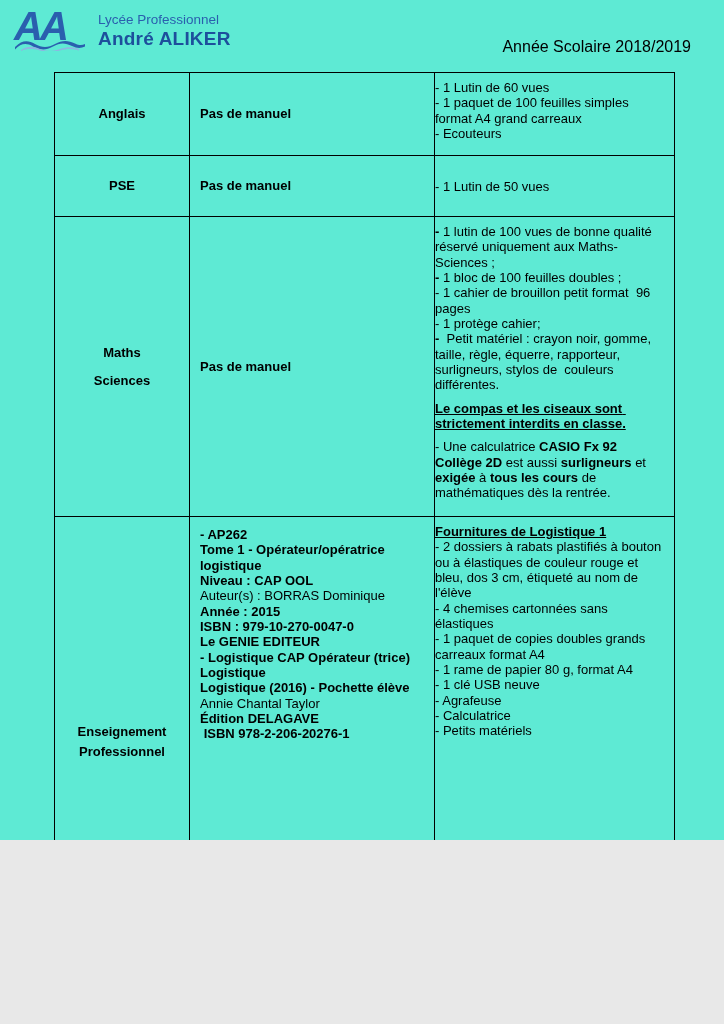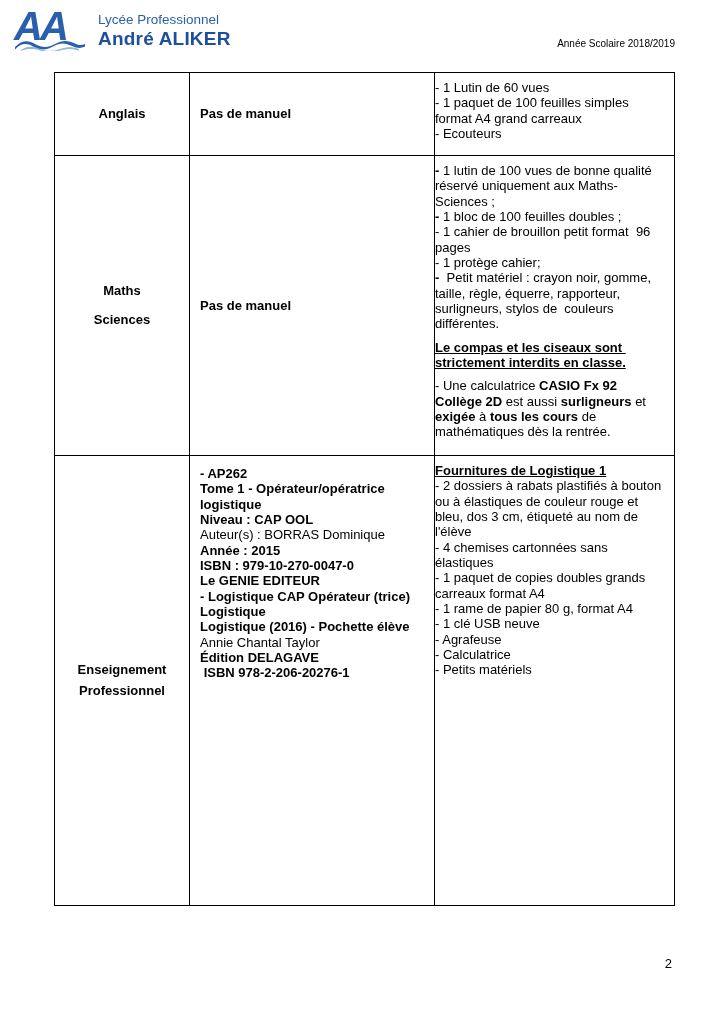--- a/index.html
+++ b/index.html
@@ -1,34 +1,34 @@
 <!DOCTYPE html>
 <html><head>
 <meta charset="utf-8">
 <style>
   * { margin:0; padding:0; box-sizing:border-box; }
   html,body { background:#e8e8e8; }
   body { font-family:"Liberation Sans", sans-serif; color:#000; }
   .page {
-    position:relative; width:724px; height:1024px; background:#ffffff;
+    position:relative; width:724px; height:840px; background:#5eead4;
     margin:0 auto; overflow:hidden;
   }
 
   
   .logo { position:absolute; left:14px; top:6px; display:flex; align-items:flex-start; }
   .logo-mark { position:relative; width:72px; }
   .aa {
     display:block; font-weight:bold; font-size:40px; line-height:40px;
     color:#2a5fae; letter-spacing:-3px; font-style:italic;
   }
   .wave { display:block; margin-top:-9px; margin-left:1px; }
   .logo-text { margin-left:12px; padding-top:6px; }
   .l1 { color:#2a5fae; font-size:13.5px; line-height:16px; }
   .l2 { color:#1d4f9c; font-size:19px; font-weight:bold; line-height:22px; letter-spacing:0.2px; }
-  .year { position:absolute; right:49px; top:38px; font-size:10px; }
+  .year { position:absolute; right:33px; top:38px; font-size:16px; }
 
   
   table.supplies {
     position:absolute; left:54px; top:72px; width:620px;
     border-collapse:collapse; table-layout:fixed;
   }
   td.cell {
     border:1.5px solid #000;
     font-size:13px; line-height:1.18;
     padding:4px 7px;
@@ -92,20 +92,31 @@
           </td>
           <td class="cell cell-manual">
             <p class="par"><span class="b">Pas de manuel</span></p>
           </td>
           <td class="cell cell-supplies">
             <p class="par"><span class="">- 1 Lutin de 60 vues</span></p>
             <p class="par"><span class="">- 1 paquet de 100 feuilles simples format A4 grand carreaux</span></p>
             <p class="par"><span class="">- Ecouteurs</span></p>
           </td>
         </tr>
+        <tr class="row-1">
+          <td class="cell cell-subject">
+            <p class="par"><span class="b">PSE</span></p>
+          </td>
+          <td class="cell cell-manual">
+            <p class="par"><span class="b">Pas de manuel</span></p>
+          </td>
+          <td class="cell cell-supplies">
+            <p class="par"><span class="">- 1 Lutin de 50 vues</span></p>
+          </td>
+        </tr>
         <tr class="row-2">
           <td class="cell cell-subject">
             <p class="par"><span class="b">Maths</span></p>
             <p class="par gap1"><span class="b">Sciences</span></p>
           </td>
           <td class="cell cell-manual">
             <p class="par"><span class="b">Pas de manuel</span></p>
           </td>
           <td class="cell cell-supplies">
             <p class="par"><span class="b">- </span><span class="">1 lutin de 100 vues de bonne qualité réservé uniquement aux Maths-Sciences ;</span></p>

